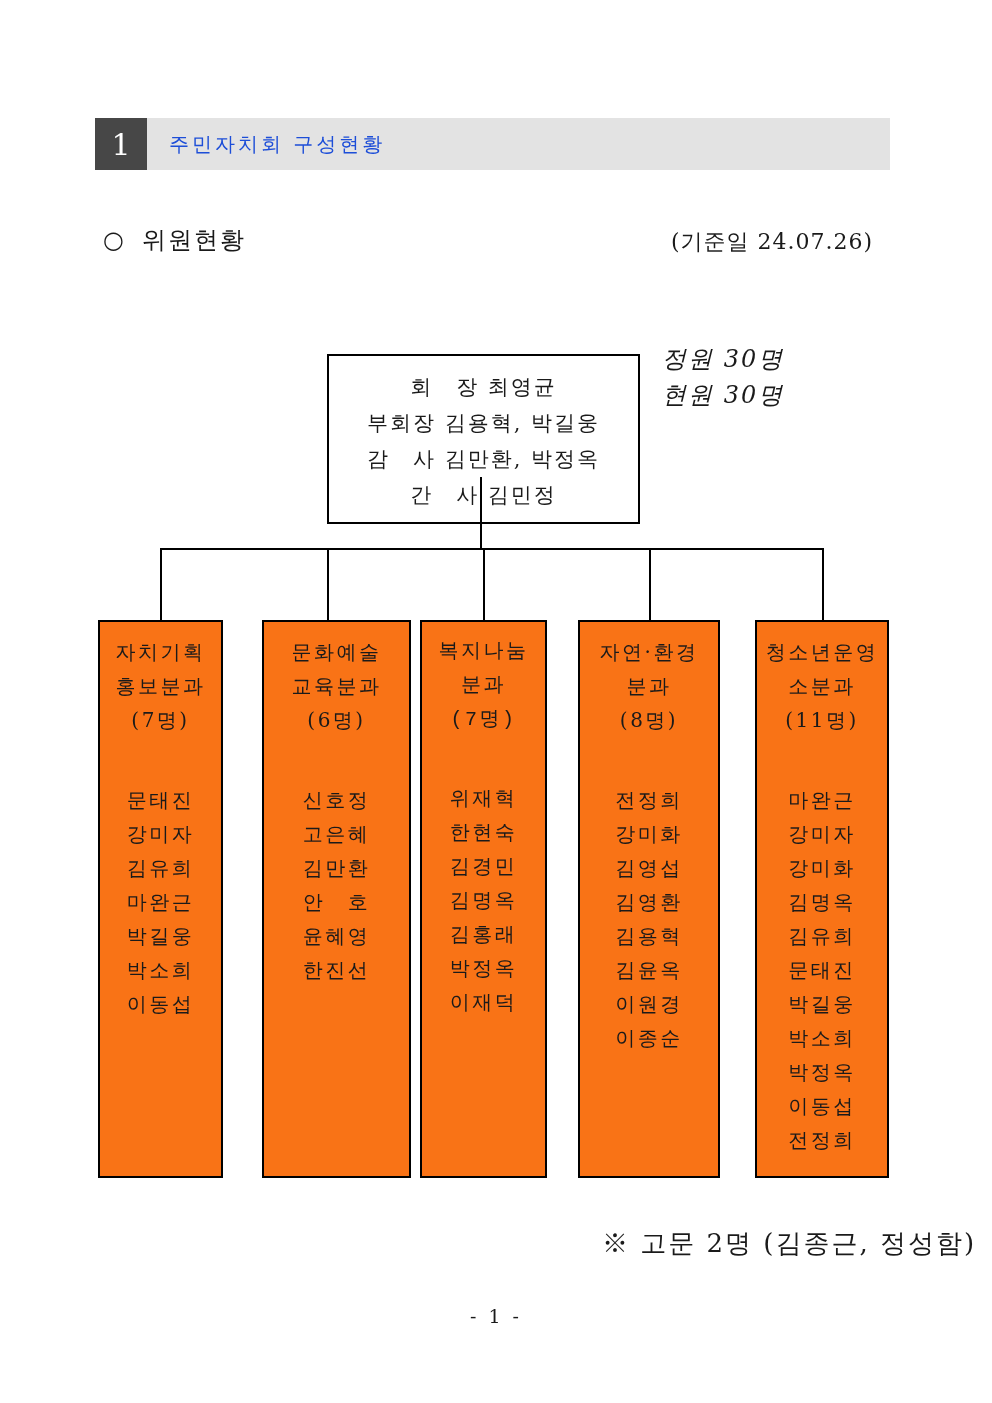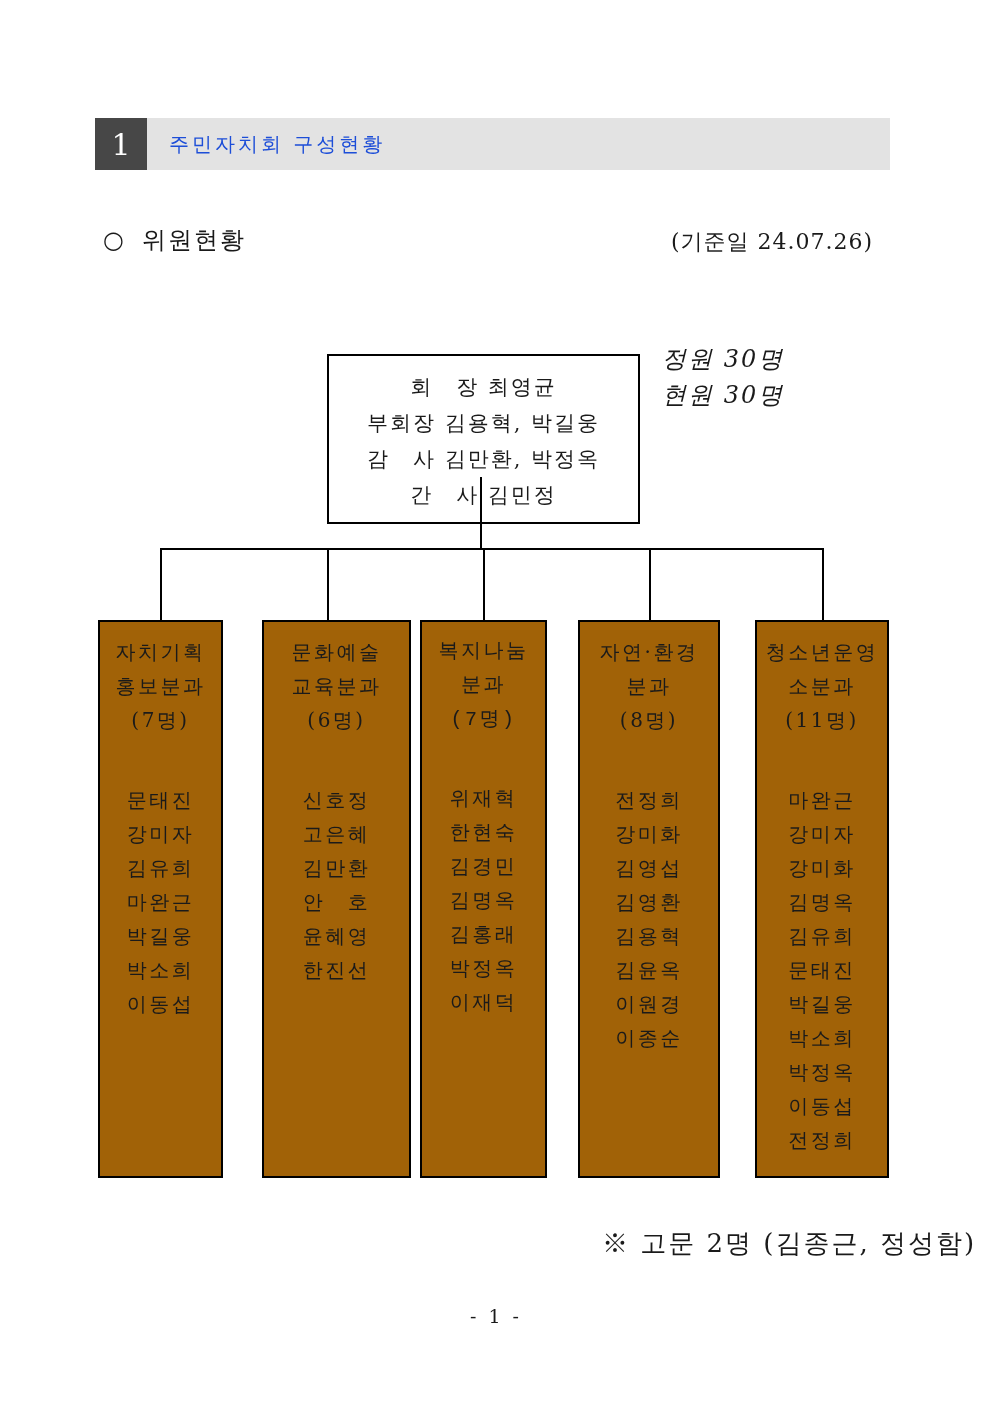--- a/index.html
+++ b/index.html
@@ -93,21 +93,21 @@
   
   .committee-box {
     position: absolute;
     top: 620px; height: 558px;
     border: 2px solid #000000;
     text-align: center;
     font-size: 20px;
     line-height: 34px;
     letter-spacing: 2.5px;
     padding-top: 13px;
-    background: #a16207;
+    background: #f97316;
   }
   .b1 { left: 98px;  width: 125px; }
   .b2 { left: 262px; width: 149px; }
   .b3 { left: 420px; width: 127px; font-family: Liberation Mono, monospace; }
   .b4 { left: 578px; width: 142px; }
   .b5 { left: 755px; width: 134px; }
   .committee-spacer { height: 46px; }
   .member-list { list-style: none; }
 
   

